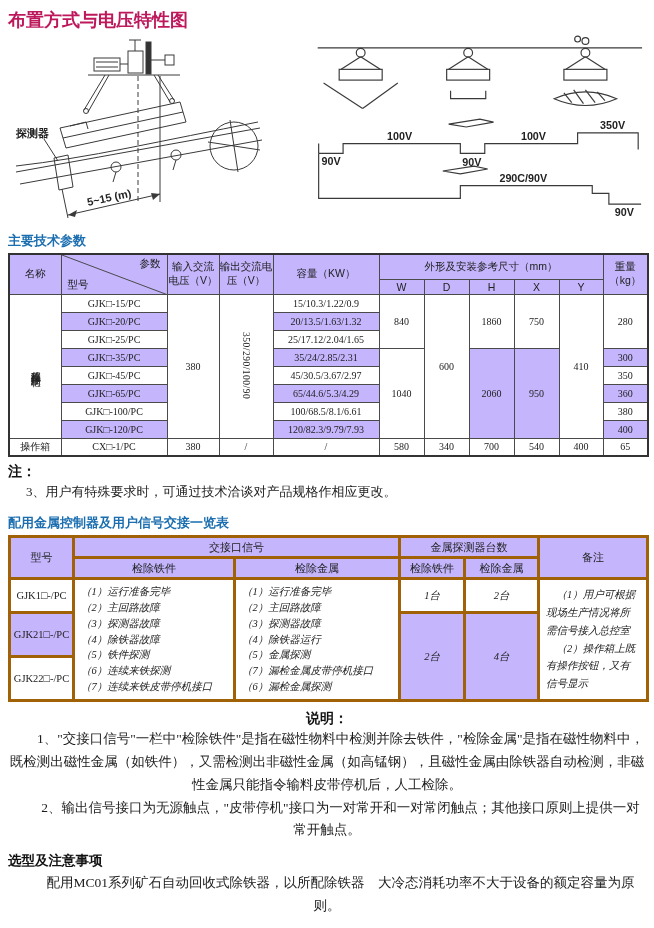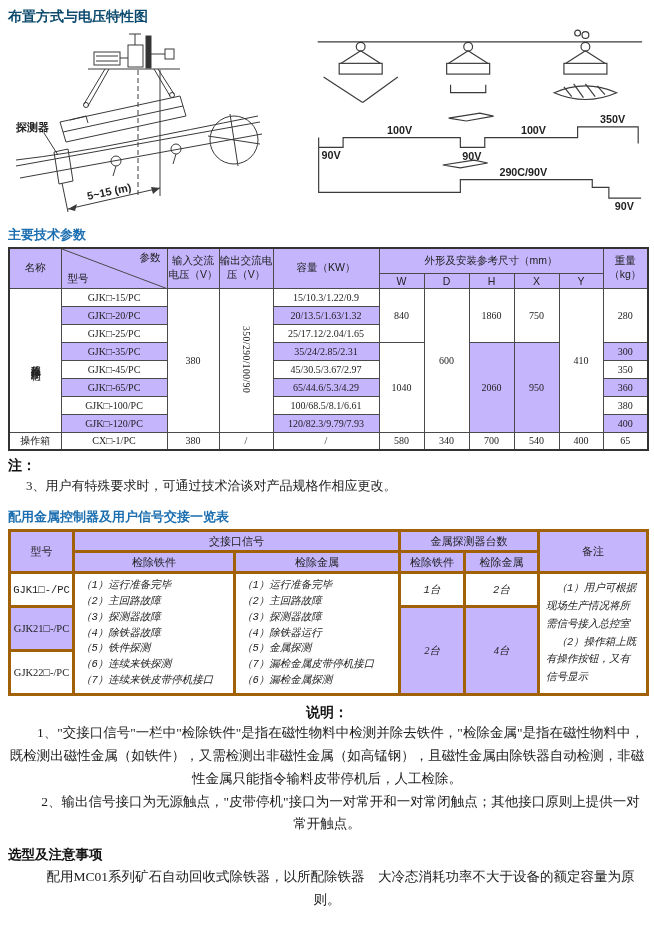--- a/index.html
+++ b/index.html
@@ -6,21 +6,21 @@
   html,body { background:#fff; }
   body {
     width:654px; height:928px; overflow:hidden;
     font-family:"Liberation Serif","DejaVu Serif",serif;
     color:#222;
   }
   .page { padding:6px 8px 0 8px; position:relative; }
 
   .doc-title {
     font-family:"Liberation Sans","DejaVu Sans",sans-serif;
-    font-weight:bold; font-size:14px; color:#0c4a6e; margin:2px 0 2px 0;
+    font-weight:bold; font-size:18px; color:#be185d; margin:2px 0 2px 0;
   }
   .diagram-row { display:flex; width:100%; height:186px; }
   .diagram-left { width:296px; height:186px; }
   .diagram-right { width:342px; height:186px; }
   svg text { font-family:"Liberation Sans","DejaVu Sans",sans-serif; }
 
   .section-heading {
     font-family:"Liberation Sans","DejaVu Sans",sans-serif;
     font-weight:bold; font-size:13px; color:#1b6eb0; margin:12px 0 3px 0;
   }
@@ -61,21 +61,21 @@
     border:3px solid #a16207; text-align:center; vertical-align:middle;
     font-size:11px; font-weight:normal; padding:0;
   }
   .t2 th { font-family:"Liberation Sans","DejaVu Sans",sans-serif; height:21px; }
   .t2 .sig-cell { text-align:left; vertical-align:middle; padding:4px 4px 4px 6px; }
   .sig-line { font-size:10.5px; font-style:italic; line-height:1.5; white-space:nowrap; }
   .t2 .model-cell { font-size:10.5px; }
   .t2 .count-cell { font-size:10.5px; font-style:italic; }
   .t2 .remark-cell { text-align:left; padding:0 6px; vertical-align:middle; }
   .remark-line { font-size:10.5px; font-style:italic; line-height:1.7; text-indent:1em; }
-  .t2 tbody tr.r1 td { height:34px;font-family:Liberation Mono, monospace; }
+  .t2 tbody tr.r1 td { height:34px; }
   .t2 tbody tr.r2 td { height:38px; }
   .t2 tbody tr.r3 td { height:44px; }
 
   .body-text { margin-top:8px;text-align:center; }
   .body-text p { font-size:13.5px; line-height:1.7; text-indent:2em; color:#1c1c1c; }
   .plain-title { font-family:"Liberation Sans","DejaVu Sans",sans-serif;
     font-weight:bold; font-size:13.5px; color:#111; margin:10px 0 2px 0; }
 </style>
 </head>
 <body>

